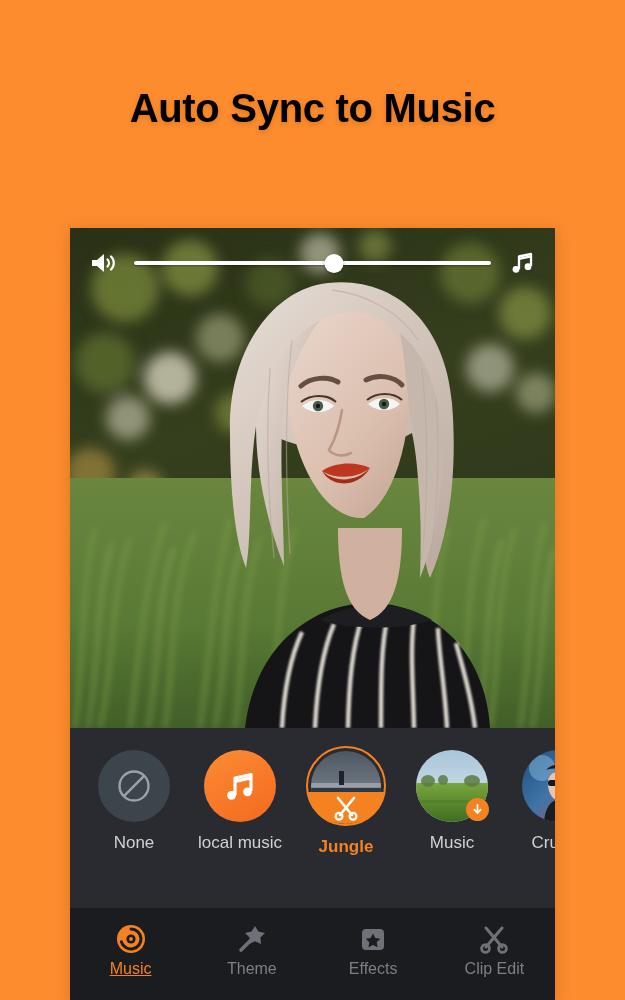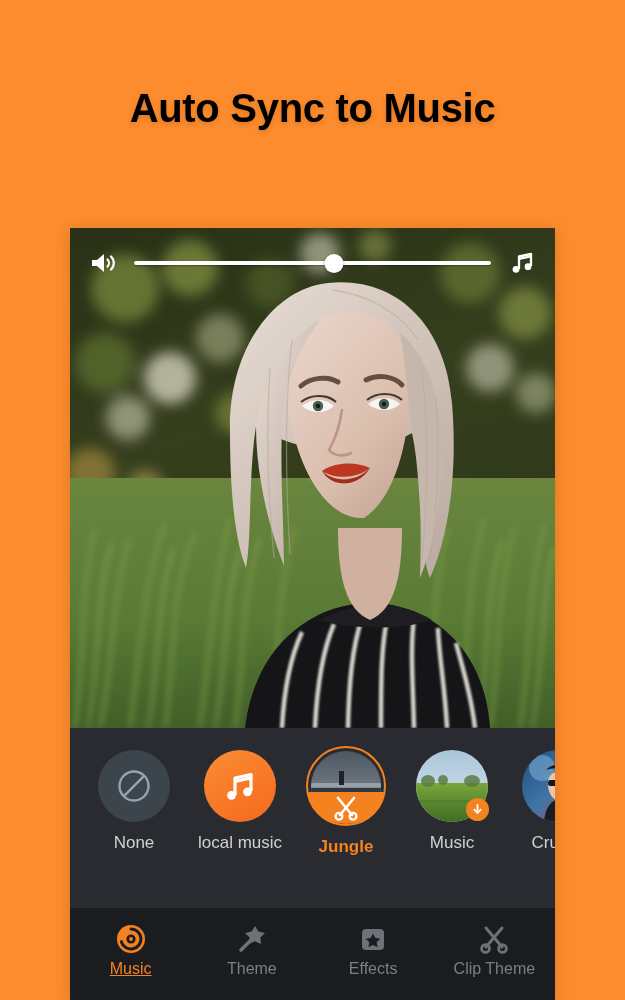--- a/index.html
+++ b/index.html
@@ -517,17 +517,17 @@
 
     <div class="nav-item">
       <div class="nav-icon">
         <svg width="32" height="30" viewBox="0 0 32 30">
           <path d="M8 4 L24 23" stroke="#6e7178" stroke-width="3" fill="none" stroke-linecap="round"></path>
           <path d="M24 4 L8 23" stroke="#6e7178" stroke-width="3" fill="none" stroke-linecap="round"></path>
           <circle cx="7.5" cy="24.5" r="3.9" stroke="#6e7178" stroke-width="2.8" fill="none"></circle>
           <circle cx="24.5" cy="24.5" r="3.9" stroke="#6e7178" stroke-width="2.8" fill="none"></circle>
         </svg>
       </div>
-      <div class="nav-label">Clip Theme</div>
+      <div class="nav-label">Clip Edit</div>
     </div>
 
   </div>
 </div>
 
 </body></html>

